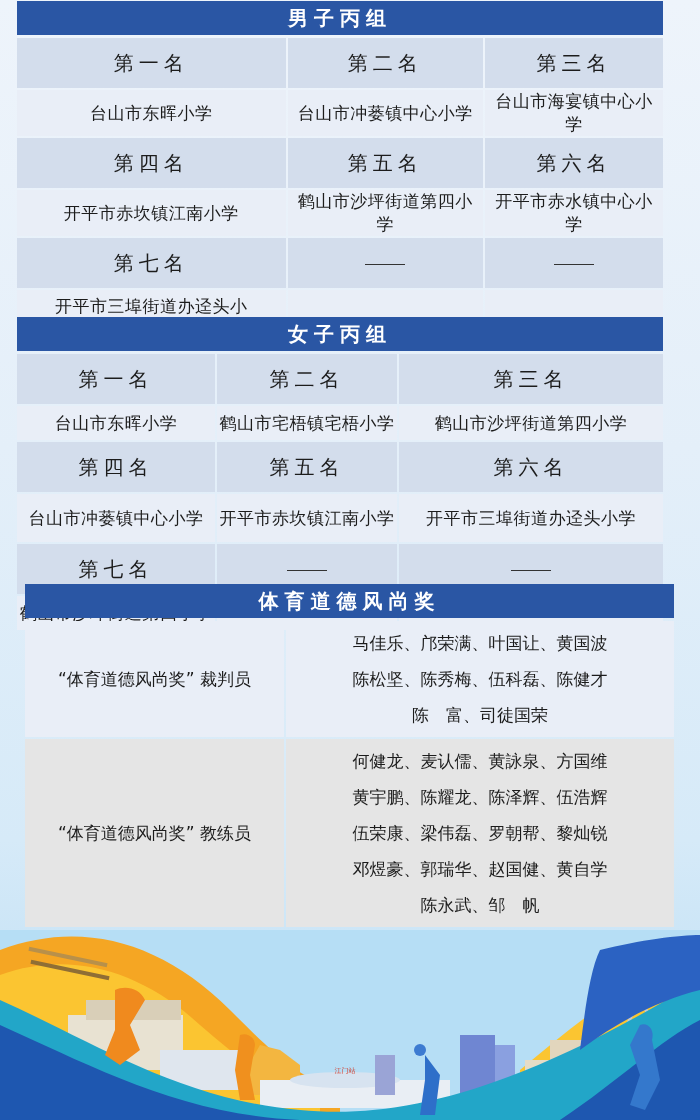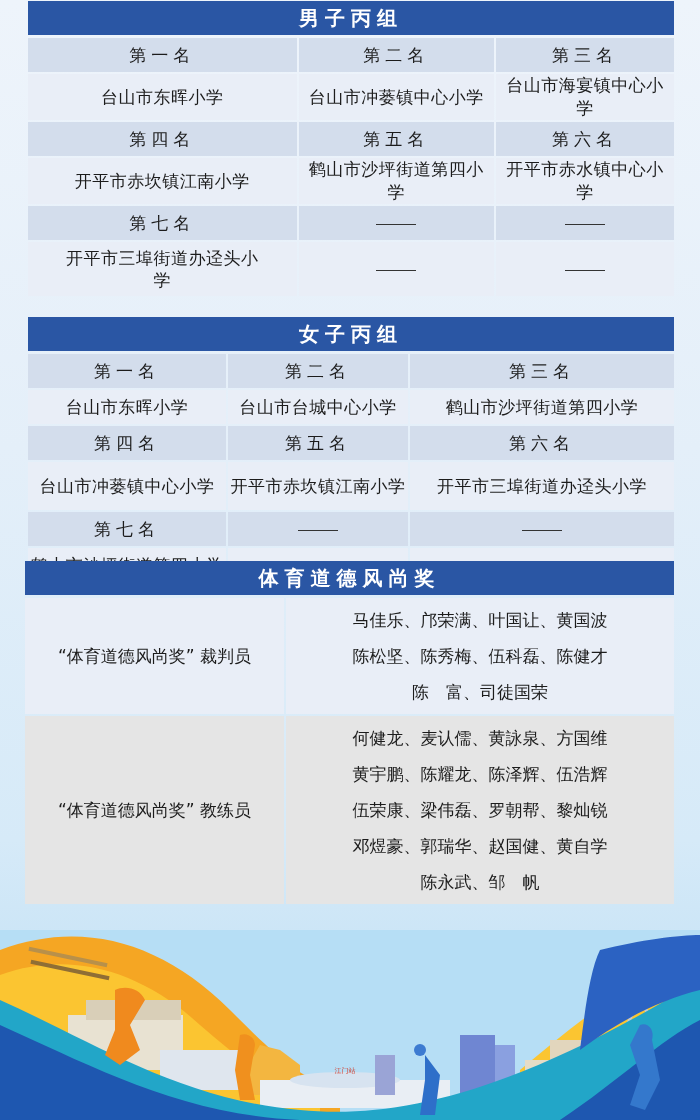--- a/index.html
+++ b/index.html
@@ -2,29 +2,29 @@
 <html><head>
 <meta charset="utf-8">
 <style>
   html, body { margin:0; padding:0; }
   body {
     width:700px; height:1120px; overflow:hidden; position:relative;
     font-family: "DejaVu Sans", "Liberation Sans", sans-serif;
     background: linear-gradient(180deg, #eef4fb 0%, #e4eff9 40%, #d6eaf8 75%, #b9ddf4 100%);
     color:#1c1c1c;
   }
-  .section { position:absolute; left:28px; width:646px; }
+  .section { position:absolute; left:17px; width:646px; }
   .sec-title {
     background:#2a56a4; color:#fff; text-align:center;
     font-size:20px; font-weight:bold; letter-spacing:6px;
     height:34px; line-height:34px;
   }
   table { border-collapse:separate; border-spacing:2px; width:calc(100% + 4px); margin-left:-2px; margin-top:1px; }
   td { text-align:center; font-size:17px; padding:0 2px; }
-  tr.rank td { background:#d3ddec; height:34px; letter-spacing:5px; font-size:17px; }
+  tr.rank td { background:#d3ddec; height:50px; letter-spacing:5px; font-size:20px; }
   tr.school td { background:#e9eef7; height:34px; letter-spacing:0.5px; }
   tr.tall td { height:54px; line-height:22px; }
   tr.mid td { height:48px; line-height:21px; }
   .dash { display:inline-block; width:40px; border-top:1.5px solid #333; vertical-align:middle; }
 
   #sec3 { left:25px; width:649px; }
   #sec3 table td { font-size:17px; }
   #sec3 tr.head td { background:#d3ddec; height:33px; letter-spacing:14px; }
   #sec3 tr.ref td { background:#e9eef7; }
   #sec3 tr.coach td { background:#e5e5e5; }
@@ -78,21 +78,21 @@
   <div class="sec-title">女子丙组</div>
   <table>
     <tbody>
         <tr class="rank">
       <td>第一名</td>
       <td>第二名</td>
       <td>第三名</td>
     </tr>
     <tr class="school">
       <td>台山市东晖小学</td>
-      <td>台山市台城中心小学</td>
+      <td>鹤山市宅梧镇宅梧小学</td>
       <td>鹤山市沙坪街道第四小学</td>
     </tr>
     <tr class="rank">
       <td>第四名</td>
       <td>第五名</td>
       <td>第六名</td>
     </tr>
     <tr class="school mid">
       <td>台山市冲蒌镇中心小学</td>
       <td>开平市赤坎镇江南小学</td>
@@ -105,21 +105,21 @@
     </tr>
     <tr class="school">
       <td>鹤山市沙坪街道第四小学</td>
       <td><span class="dash"></span></td>
       <td><span class="dash"></span></td>
     </tr>
   </tbody>
     </table>
 </div>
 
-<div class="section" id="sec3" style="top:561px;">
+<div class="section" id="sec3" style="top:584px;">
   <div class="sec-title">体育道德风尚奖</div>
   <table>
     <tbody>
     <tr class="ref">
       <td class="cat">“体育道德风尚奖” 裁判员</td>
       <td class="names">
         <div>马佳乐、邝荣满、叶国让、黄国波</div>
         <div>陈松坚、陈秀梅、伍科磊、陈健才</div>
         <div>陈　富、司徒国荣</div>
       </td>

